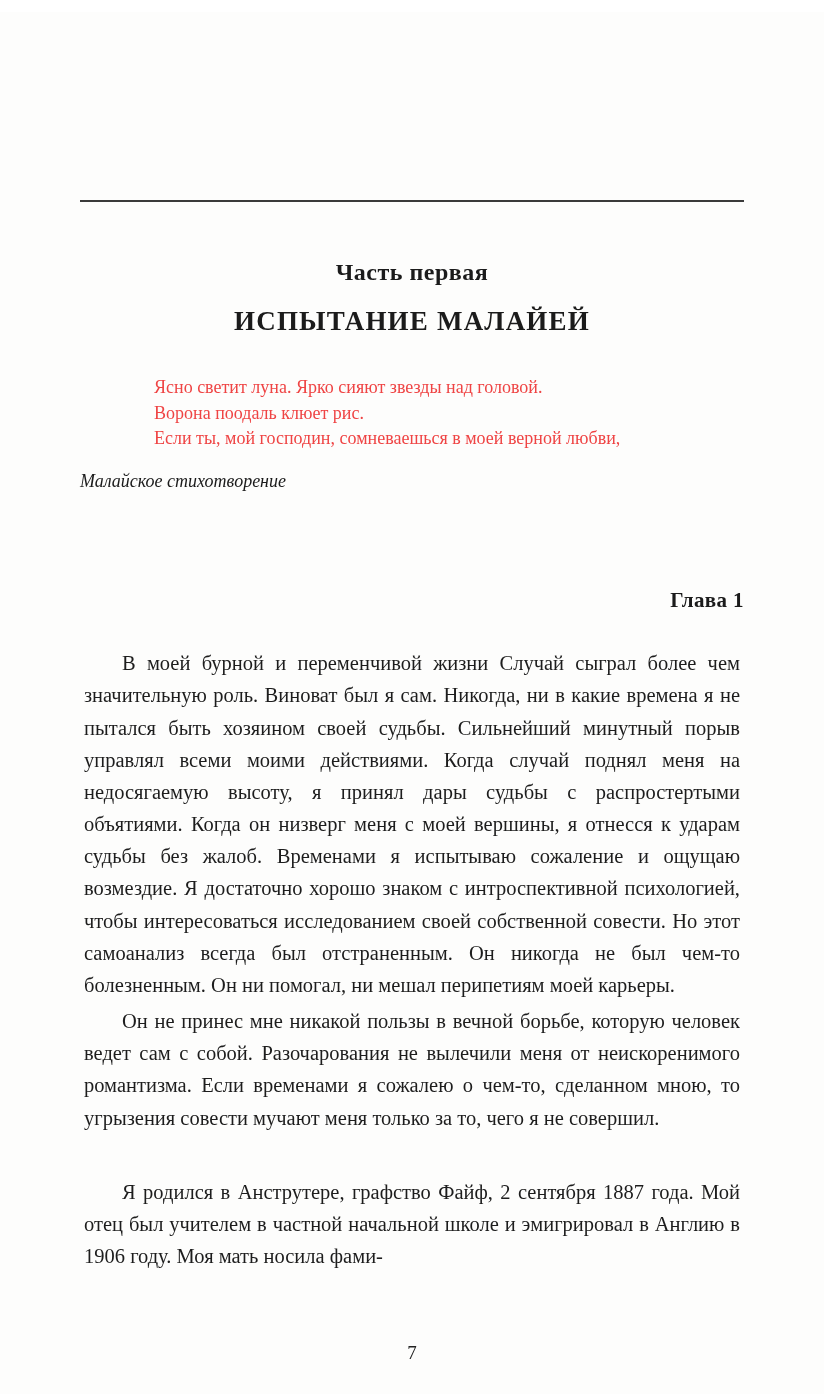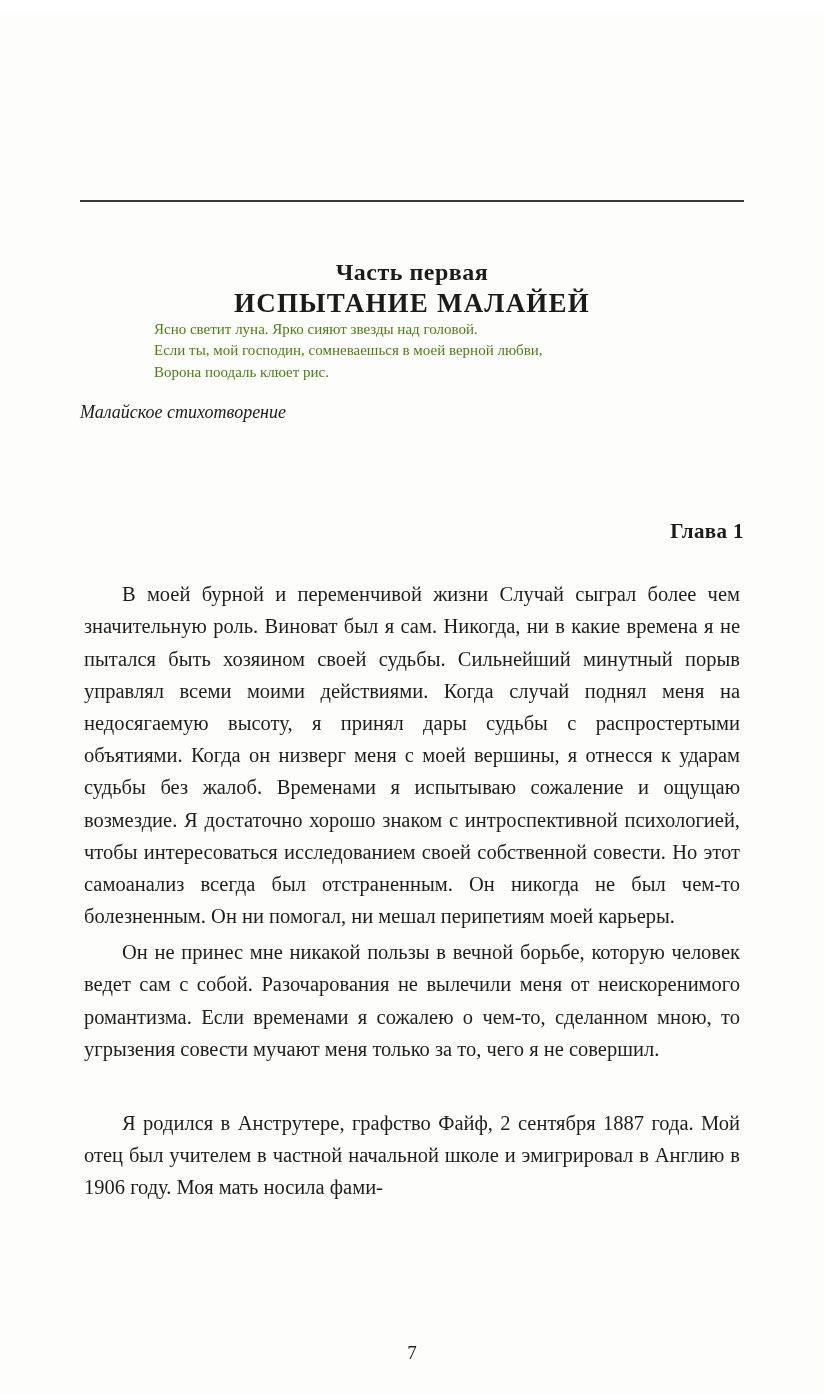--- a/index.html
+++ b/index.html
@@ -36,32 +36,33 @@
     width: 664px;
   }
   .part-title {
     margin-top: 57px;
     text-align: center;
     font-size: 24px;
     font-weight: bold;
     letter-spacing: 0.5px;
   }
   .part-subtitle {
-    margin-top: 2px;
+    margin-top: 20px;
     text-align: center;
     font-size: 27px;
     letter-spacing: 1.2px;
     font-weight: 600;
   }
   .epigraph {
+    margin-top: 38px;
     margin-left: 74px;
     margin-right: 4px;
-    font-size: 15px;
+    font-size: 18px;
     line-height: 1.43;
-    color: #4d7c0f;
+    color: #ef4444;
   }
   .epigraph div {
     white-space: nowrap;
   }
   .epigraph-source {
     margin-top: 19px;
     text-align: left;
     font-style: italic;
     font-size: 18px;
     padding-right: 6px;
@@ -104,22 +105,22 @@
 <div class="page">
   <div class="content">
 
     <div class="top-rule"></div>
 
     <div class="part-title">Часть первая</div>
     <div class="part-subtitle">ИСПЫТАНИЕ МАЛАЙЕЙ</div>
 
     <div class="epigraph">
       <div>Ясно светит луна. Ярко сияют звезды над головой.</div>
+      <div>Ворона поодаль клюет рис.</div>
       <div>Если ты, мой господин, сомневаешься в моей верной любви,</div>
-      <div>Ворона поодаль клюет рис.</div>
     </div>
     <div class="epigraph-source">Малайское стихотворение</div>
 
     <div class="chapter-title">Глава 1</div>
 
     <div class="body-text">
       <p>В моей бурной и переменчивой жизни Случай сыграл более чем значительную роль. Виноват был я сам. Никогда, ни в какие времена я не пытался быть хозяином своей судьбы. Сильнейший минутный порыв управлял всеми моими действиями. Когда случай поднял меня на недосягаемую высоту, я принял дары судьбы с распростертыми объятиями. Когда он низверг меня с моей вершины, я отнесся к ударам судьбы без жалоб. Временами я испытываю сожаление и ощущаю возмездие. Я достаточно хорошо знаком с интроспективной психологией, чтобы интересоваться исследованием своей собственной совести. Но этот самоанализ всегда был отстраненным. Он никогда не был чем-то болезненным. Он ни помогал, ни мешал перипетиям моей карьеры.</p>
       <p>Он не принес мне никакой пользы в вечной борьбе, которую человек ведет сам с собой. Разочарования не вылечили меня от неискоренимого романтизма. Если временами я сожалею о чем-то, сделанном мною, то угрызения совести мучают меня только за то, чего я не совершил.</p>
       <div class="para-gap"></div>
       <p>Я родился в Анструтере, графство Файф, 2 сентября 1887 года. Мой отец был учителем в частной начальной школе и эмигрировал в Англию в 1906 году. Моя мать носила фами-</p>

